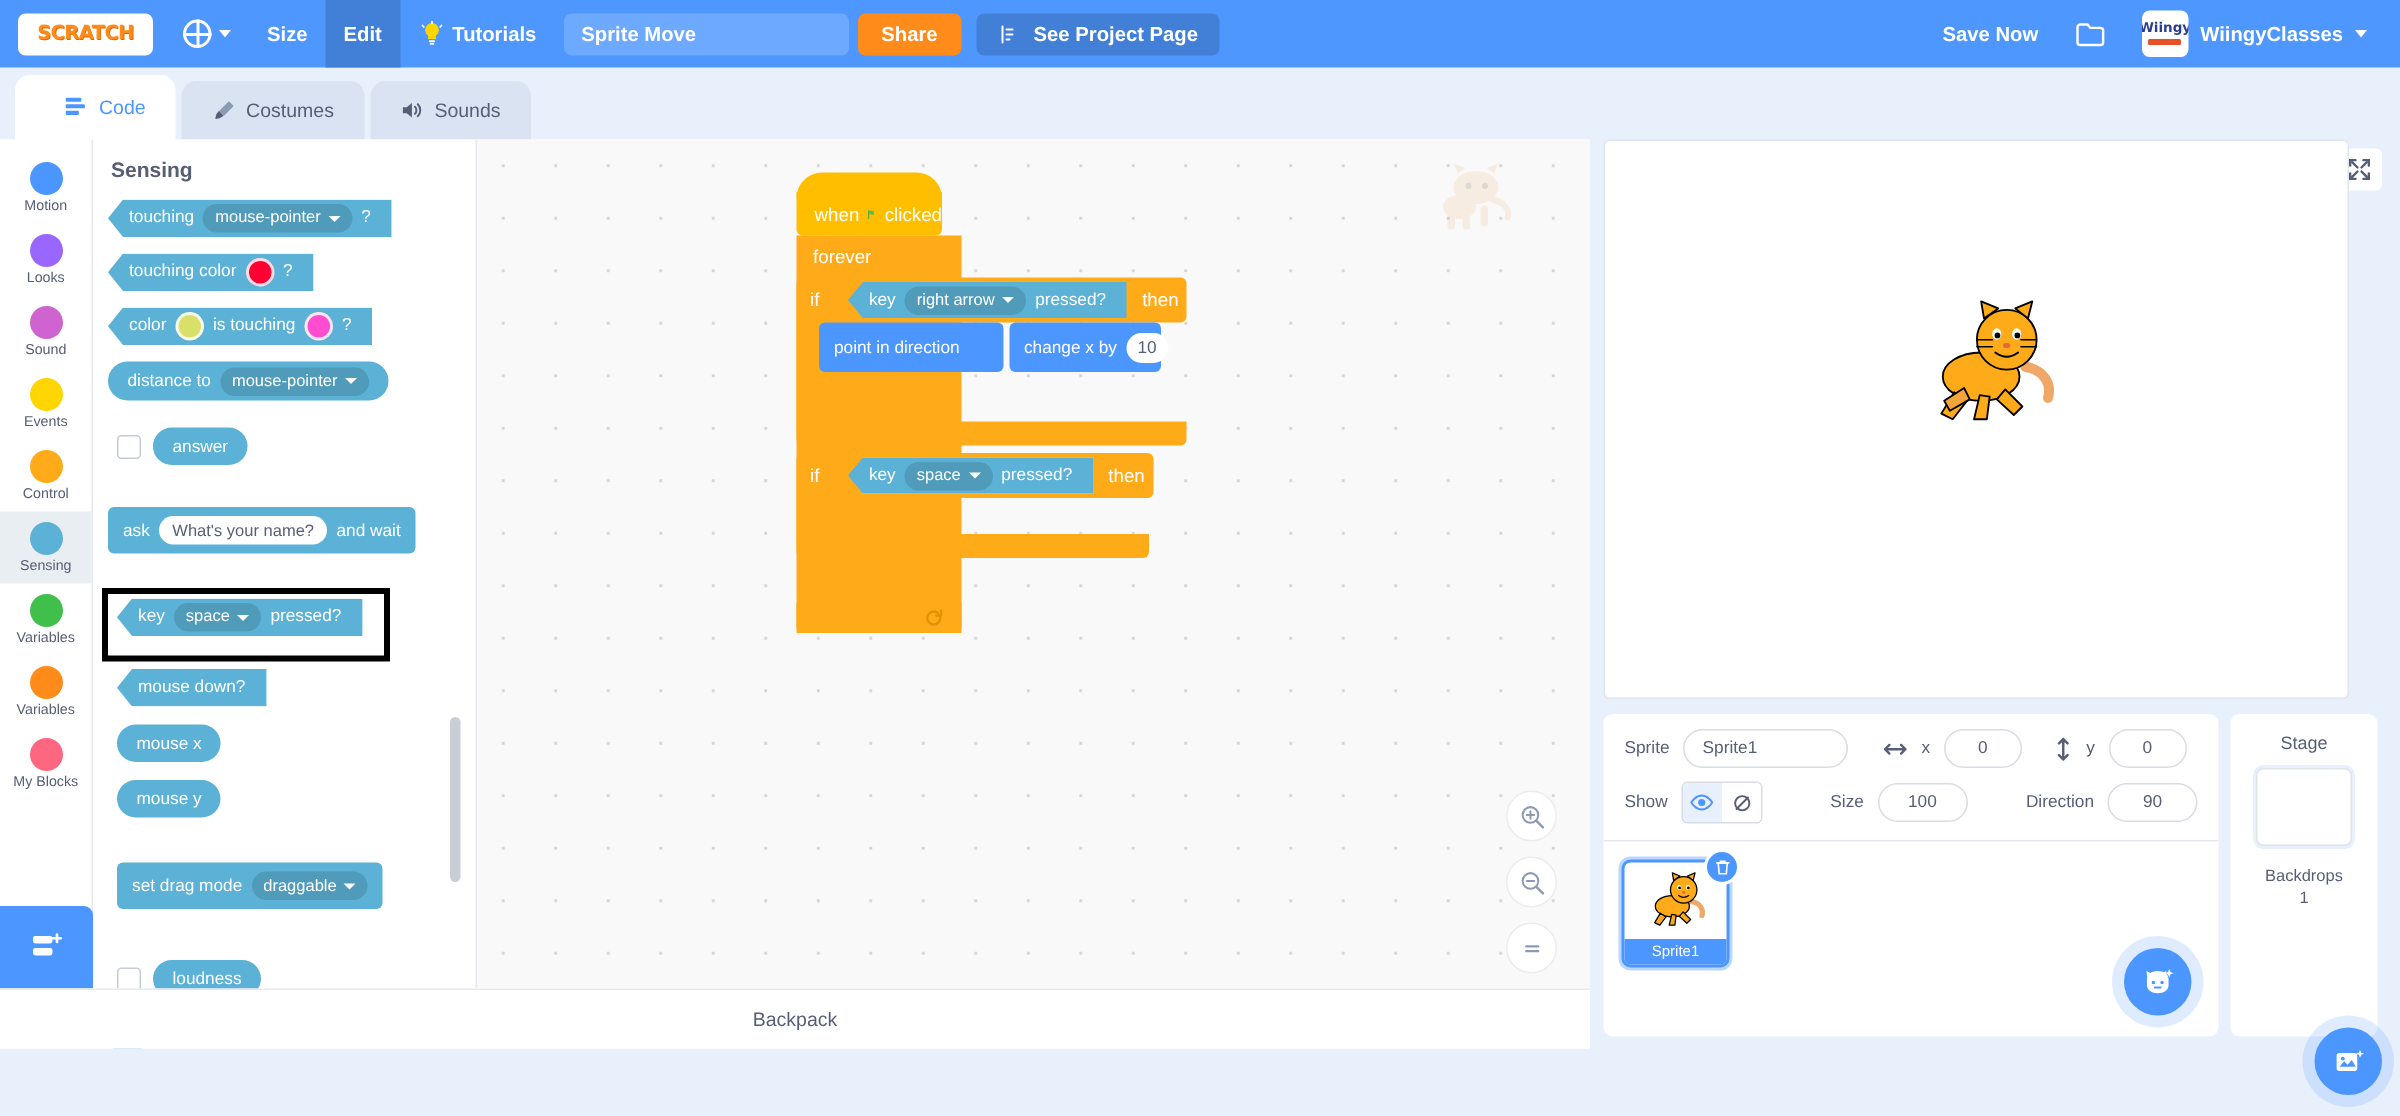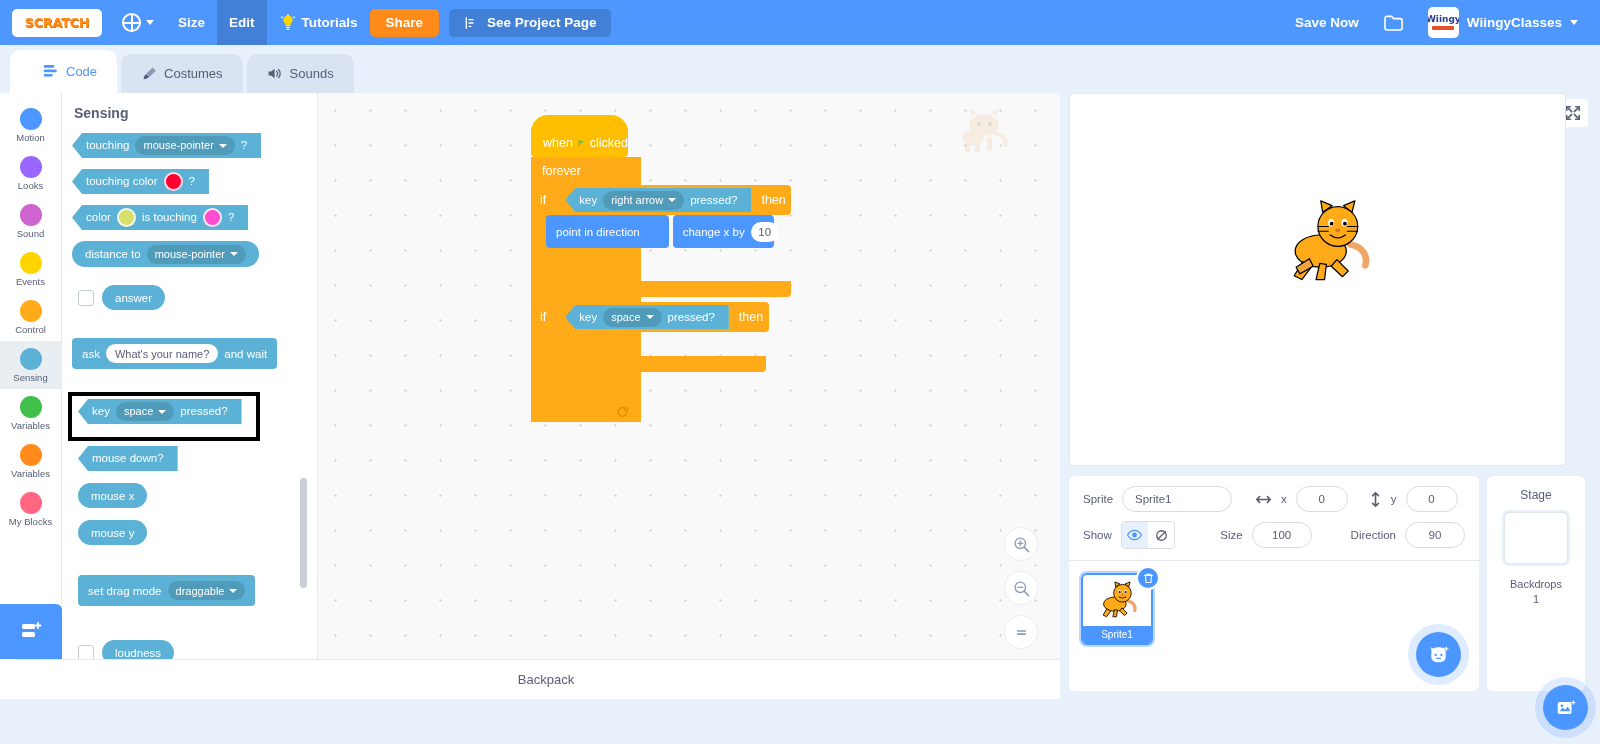--- a/index.html
+++ b/index.html
@@ -248,21 +248,21 @@
   .sp-foot{font-size:11px;color:#575e75;margin-top:14px;}
   .sp-count{font-size:11px;color:#575e75;margin-top:3px;}
   .fab{
     position:absolute;width:45px;height:45px;border-radius:50%;
     background:#4c97ff;display:flex;align-items:center;justify-content:center;
     box-shadow:0 0 0 8px rgba(76,151,255,0.18);cursor:pointer;
   }
 
   
   #backpack{
-    position:absolute;left:16px;bottom:0;width:1060px;height:40px;background:#fff;
+    position:absolute;left:0;bottom:0;width:1060px;height:40px;background:#fff;
     border-top:1px solid #e6e8f0;display:flex;align-items:center;justify-content:center;
     font-size:13px;color:#575e75;cursor:pointer;
   }
   #ext-btn{
     position:absolute;left:0;bottom:40px;width:62px;height:55px;background:#4c97ff;
     display:flex;align-items:center;justify-content:center;cursor:pointer;
     border-radius:0 6px 0 0;
   }
 </style>
 </head>
@@ -284,20 +284,21 @@
   </div>
   <div class="mb-item">
     <svg width="18" height="18" viewBox="0 0 24 24">
       <path d="M12 2a6 6 0 0 0-3.5 10.9V16h7v-3.1A6 6 0 0 0 12 2z" fill="#ffd500"></path>
       <rect x="9.3" y="17" width="5.4" height="1.8" rx="0.8" fill="#fff"></rect>
       <rect x="10" y="19.6" width="4" height="1.6" rx="0.8" fill="#fff"></rect>
       <path d="M12 0.3v1.6M3.5 4l1.2 1.2M20.5 4l-1.2 1.2" stroke="#fff" stroke-width="1.5" stroke-linecap="round"></path>
     </svg>
     <span>Tutorials</span>
   </div>
+  <input id="project-title" value="Sprite Move" style="">
   <button id="share-btn">Share</button>
   <div id="see-project">
     <svg width="16" height="16" viewBox="0 0 24 24">
       <path d="M9 7h6M9 12h6M9 17h3" stroke="#fff" stroke-width="2" stroke-linecap="round"></path>
       <path d="M5 4v16" stroke="#fff" stroke-width="2" stroke-linecap="round"></path>
     </svg>
     <span>See Project Page</span>
   </div>
   <div class="spacer"></div>
   <div class="mb-item">

